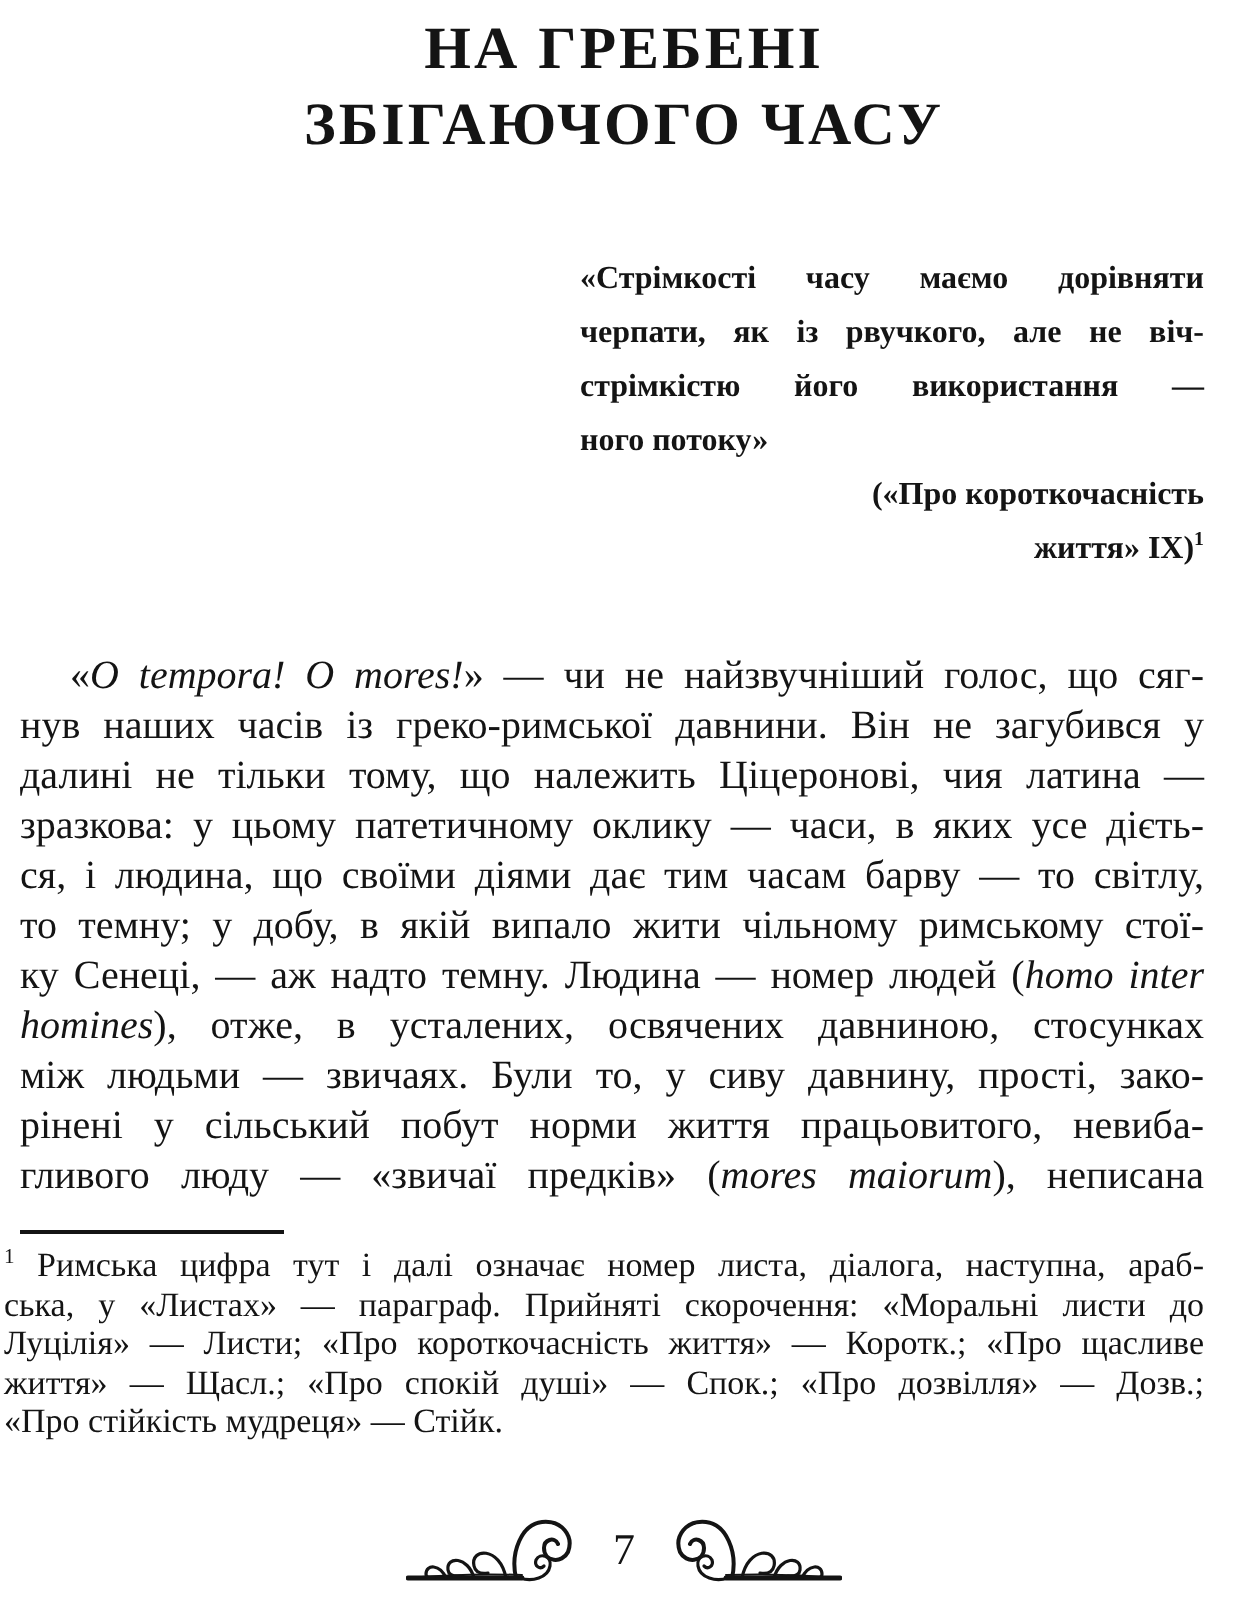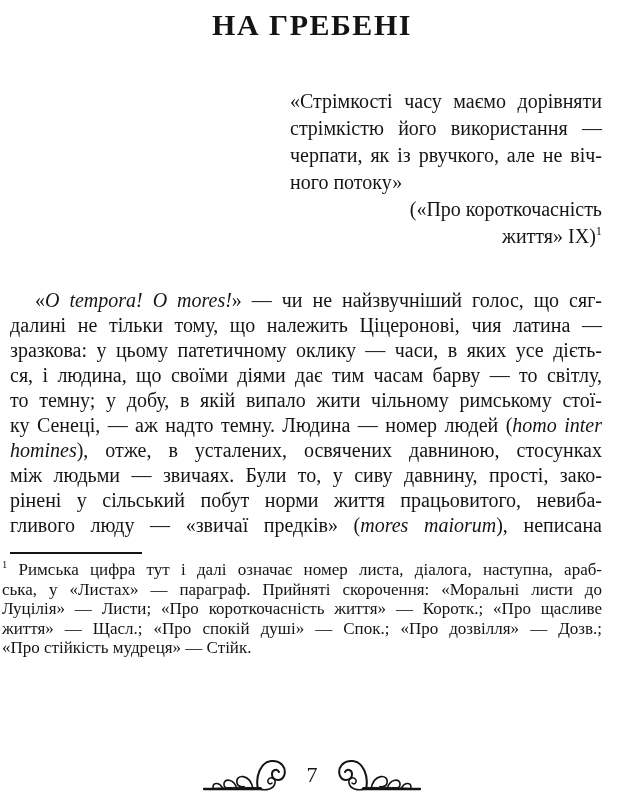--- a/index.html
+++ b/index.html
@@ -19,22 +19,23 @@
   .title {
     margin: 0;
     text-align: center;
     font-size: 30px;
     font-weight: bold;
     line-height: 38px;
     letter-spacing: 1.5px;
   }
   .epigraph {
     margin: 44px 22px 0 290px;
-    font-size: 20px;
+    font-size: 16px;
     line-height: 27px;
+    font-weight: bold;
   }
   .tline {
     text-align: justify;
     text-align-last: justify;
   }
   .last-left .tline:last-child { text-align-last: left; }
   .epigraph-attr .tline { text-align: center; text-align-last: right; }
   .body-par {
     margin: 38px 22px 0 10px;
     font-size: 20px;
@@ -69,37 +70,39 @@
   .orn { display: inline-block; width: 85px; height: 34px; color: var(--ink); }
   .orn-right svg { transform: scaleX(-1); }
 </style>
 </head>
 <body>
 
 <div class="page">
 
   <h1 class="title">
     <div>НА ГРЕБЕНІ</div>
+    <div>ЗБІГАЮЧОГО ЧАСУ</div>
   </h1>
 
   <div class="epigraph">
     <div class="epigraph-quote last-left">
         <div class="tline"><span>«Стрімкості часу маємо дорівняти</span></div>
+        <div class="tline"><span>черпати, як із рвучкого, але не віч-</span></div>
         <div class="tline"><span>стрімкістю його використання —</span></div>
-        <div class="tline"><span>черпати, як із рвучкого, але не віч-</span></div>
         <div class="tline"><span>ного потоку»</span></div>
       </div>
     <div class="epigraph-attr">
         <div class="tline"><span>(«Про короткочасність</span></div>
         <div class="tline"><span>життя» IX)</span><sup>1</sup></div>
       </div>
   </div>
 
   <div class="body-par">
       <div class="tline"><span>«</span><span class="it">O tempora! O mores!</span><span>» — чи не найзвучніший голос, що сяг-</span></div>
+      <div class="tline"><span>нув наших часів із греко-римської давнини. Він не загубився у</span></div>
       <div class="tline"><span>далині не тільки тому, що належить Ціцеронові, чия латина —</span></div>
       <div class="tline"><span>зразкова: у цьому патетичному оклику — часи, в яких усе дієть-</span></div>
       <div class="tline"><span>ся, і людина, що своїми діями дає тим часам барву — то світлу,</span></div>
       <div class="tline"><span>то темну; у добу, в якій випало жити чільному римському стої-</span></div>
       <div class="tline"><span>ку Сенеці, — аж надто темну. Людина — номер людей (</span><span class="it">homo inter</span></div>
       <div class="tline"><span class="it">homines</span><span>), отже, в усталених, освячених давниною, стосунках</span></div>
       <div class="tline"><span>між людьми — звичаях. Були то, у сиву давнину, прості, зако-</span></div>
       <div class="tline"><span>рінені у сільський побут норми життя працьовитого, невиба-</span></div>
       <div class="tline"><span>гливого люду — «звичаї предків» (</span><span class="it">mores maiorum</span><span>), неписана</span></div>
     </div>

